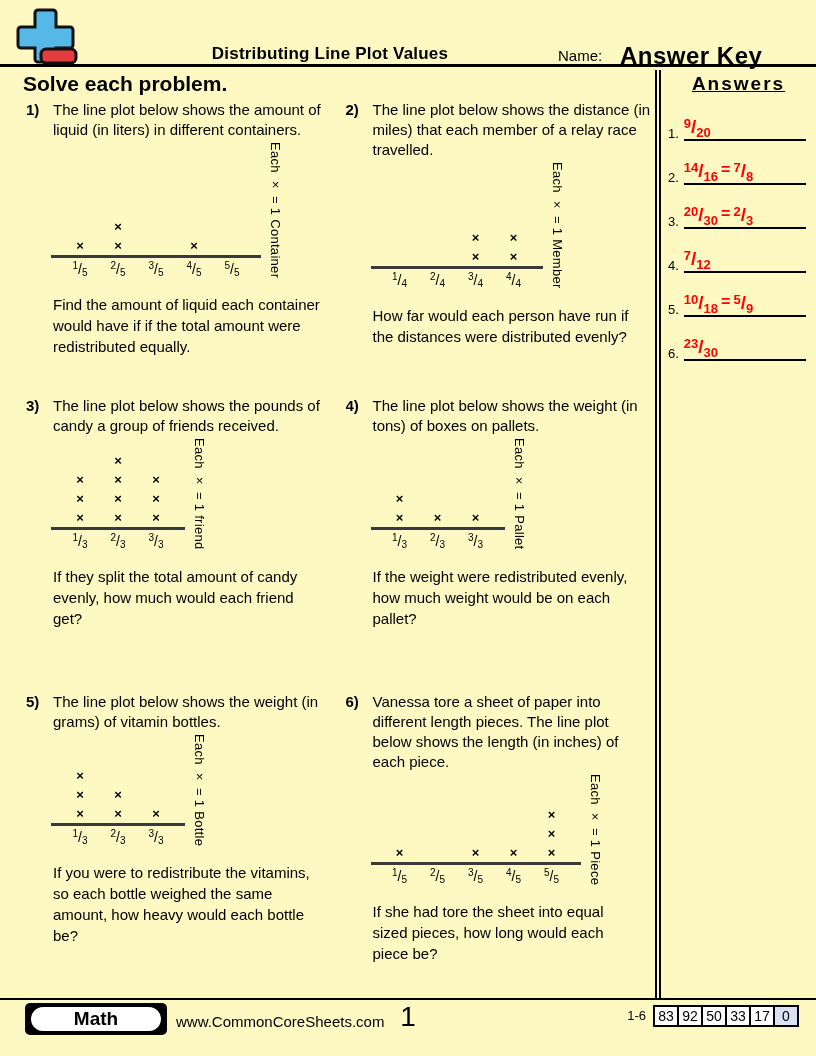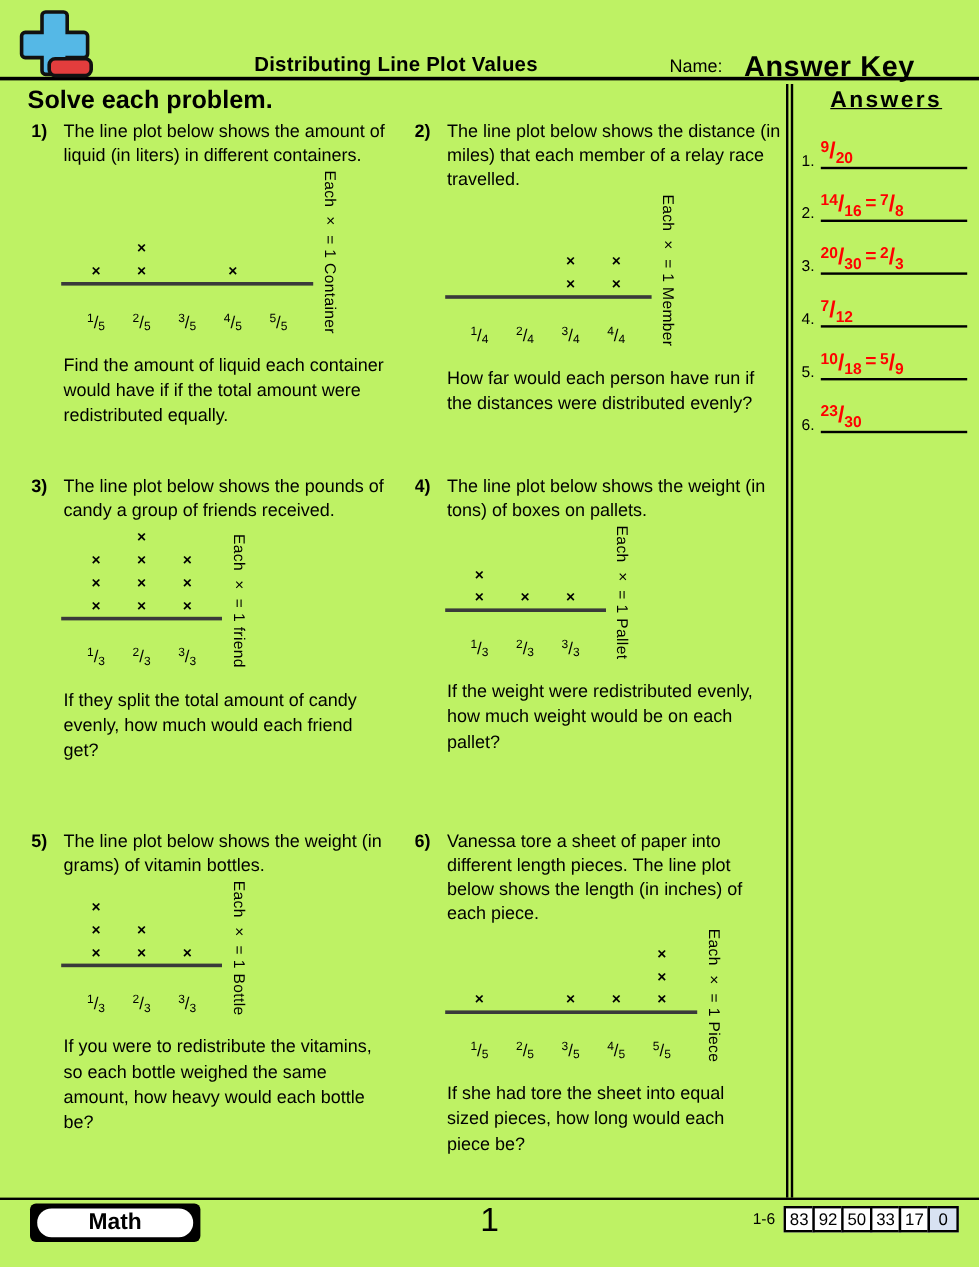--- a/index.html
+++ b/index.html
@@ -1,17 +1,17 @@
 <!DOCTYPE html>
 <html><head>
 <meta charset="utf-8">
 <style>
   * { margin:0; padding:0; box-sizing:border-box; }
   body { background:#888; font-family:"Liberation Sans", sans-serif; }
-  .page { position:relative; width:816px; height:1056px; background:#bef264; color:#000;
+  .page { position:relative; width:816px; height:1056px; background:#fef9c3; color:#000;
           margin:0 auto; overflow:hidden; font-family:"Liberation Sans", sans-serif;padding-left:44px; }
 
   
   .header { position:absolute; top:0; left:0; width:100%; height:67px;
             border-bottom:3px solid #000; }
   .logo { position:absolute; left:13px; top:7px; }
   .title { position:absolute; left:150px; top:44px; width:360px; text-align:center;
            font-size:17px; font-weight:bold; letter-spacing:0.2px; }
   .name-label { position:absolute; left:558px; top:47px; font-size:15px; }
   .name-value { position:absolute; left:620px; top:42px; font-size:24px; font-weight:bold;
@@ -46,21 +46,21 @@
 
   
   .lineplot { margin:2px 0 0 25px; display:flex; align-items:flex-end; }
   .plot-inner { }
   .plot-body { display:flex; align-items:flex-end; border-bottom:3px solid #3a3a3a;
                padding:0 10px; min-height:22px; }
   .pcol { width:38px; display:flex; flex-direction:column; align-items:center;
           justify-content:flex-end; }
   .mark { font-size:13px; font-weight:bold; line-height:19px; }
   .plot-ticks { display:flex; padding:0 10px; }
-  .tick { width:38px; text-align:center; padding-top:2px;margin-top:20px; }
+  .tick { width:38px; text-align:center; padding-top:2px; }
   .tfrac .fn { font-size:10px; position:relative; top:-5px; }
   .tfrac .fs { font-size:14px; }
   .tfrac .fd { font-size:10px; position:relative; top:2px; }
   .vlabel { writing-mode:vertical-rl; font-size:13px; margin-left:7px; letter-spacing:0.3px; }
 
   
   .footer { position:absolute; top:998px; left:0; width:816px; height:58px;
             border-top:2px solid #000; }
   .badge { position:absolute; left:25px; top:3px; width:142px; height:32px; background:#000;
            border-radius:5px; }
@@ -319,20 +319,21 @@
             <span class="ans-line"><span class="ans-val" style="color: rgb(255, 0, 0);"><span class="afrac"><span class="fn">23</span><span class="fs">/</span><span class="fd">30</span></span></span></span>
           </div>
         </div>
     </div>
   </div>
 
   <div class="footer">
     <div class="badge">
       <div class="badge-pill">Math</div>
     </div>
+    <div class="website">www.CommonCoreSheets.com</div>
     <div class="pagenum">1</div>
     <div class="range">1-6</div>
     <div class="scores">
         <div class="scell">83</div>
         <div class="scell">92</div>
         <div class="scell">50</div>
         <div class="scell">33</div>
         <div class="scell">17</div>
         <div class="scell" style="background: rgb(216, 226, 242);">0</div>
       </div>

